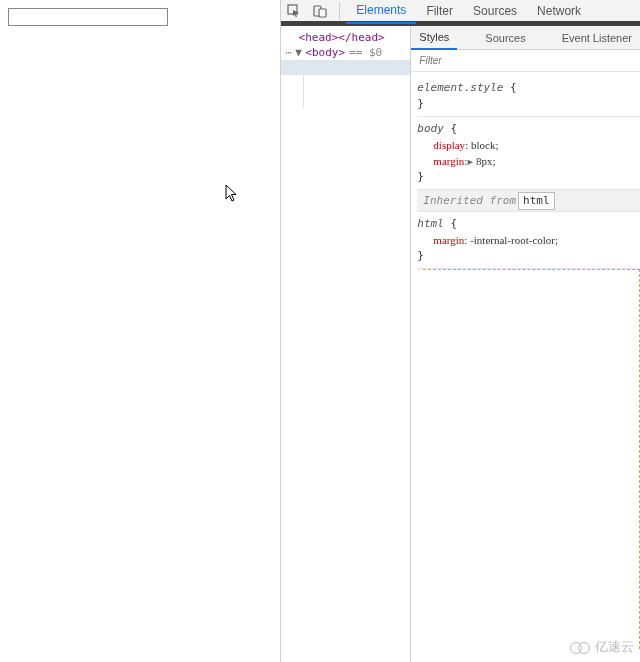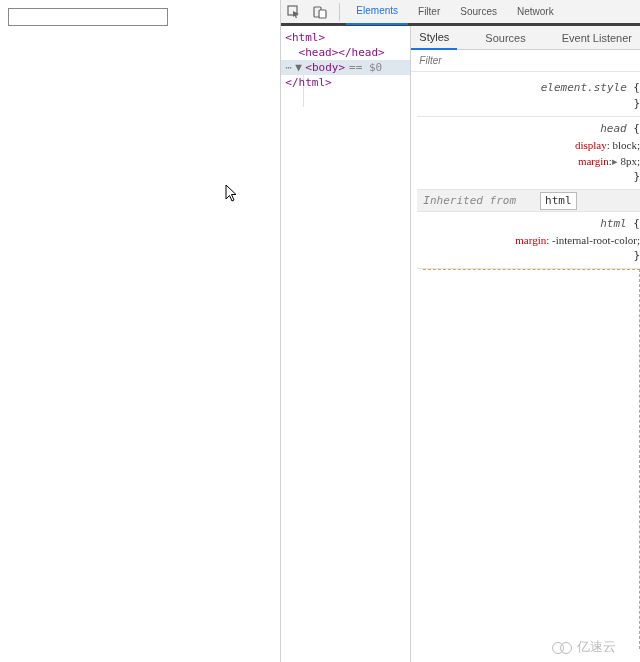--- a/index.html
+++ b/index.html
@@ -37,23 +37,23 @@
     left:225px;
     top:184px;
     pointer-events:none;
   }
   
   .devtools { flex:1; display:flex; flex-direction:column; background:#fff; }
   .toolbar {
     display:flex;
     align-items:center;
     height:26px;
-    border-bottom:3px solid #404040;
+    border-bottom:5px solid #404040;
     background:#f3f3f3;
-    font-size:10px;
+    font-size:12px;
     color:#555;
   }
   .tb-icon {
     width:26px; height:26px;
     display:flex; align-items:center; justify-content:center;
     cursor:pointer;
   }
   .tb-sep { width:1px; height:18px; background:#ccc; margin:0 6px; }
   .tab {
     padding:0 10px;
@@ -126,55 +126,55 @@
     color:#999; background:transparent; font-style:italic;
   }
   .css-content {
     font-family: Menlo, Consolas, monospace;
     font-size:11px;
     line-height:16px;
     padding:4px 0 4px 6px;
     flex:1;
     overflow:hidden;
   }
-  .css-block { border-bottom:1px solid #e5e5e5; padding:4px 0;text-align:right; }
+  .css-block { border-bottom:1px solid #e5e5e5; padding:4px 0; }
   .sel { font-style:italic; color:#555; }
   .prop { padding-left:16px;font-family:Liberation Serif, serif; }
   .pname { color:#c80000; }
   .pval { color:#333; }
   .tri { color:#6e6e6e; margin-right:3px; }
   .inherited-bar {
     background:#f1f1f1;
     color:#888;
     font-style:italic;
     height:22px;
     display:flex; align-items:center;
     padding:0 6px;
-    gap:24px;
+    gap:2px;
     border-bottom:1px solid #e5e5e5;
   }
   .inherited-bar .chip {
     font-style:normal;
     font-family: Menlo, Consolas, monospace;
     border:1px solid #bbb;
     padding:0 4px;
     background:#fff;
     color:#333;
     font-size:11px;
   }
   .box-model-area {
     border-top:1px dashed #d4a255;
     border-right:1px dashed #d4a255;
     height:380px;
     margin-left:6px;
   }
   
   .watermark {
     position:absolute;
-    right:24px; bottom:6px;
+    right:6px; bottom:6px;
     font-size:13px;
     color:#bbb;
     display:flex; align-items:center; gap:3px;
     font-family: Arial, sans-serif;
     pointer-events:none;
   }
   .watermark .logo {
     width:22px; height:14px; position:relative;
   }
   .watermark .logo::before, .watermark .logo::after {
@@ -215,42 +215,40 @@
       <div class="tab">Filter</div>
       <div class="tab">Sources</div>
       <div class="tab">Network</div>
     </div>
 
     <div class="devtools-body">
 
       <div class="dom-tree">
         <div class="dom-selected-row"></div>
         <div class="guide g1"></div>
-        <div class="dom-line"><span class="tag">&lt;html&gt;</span></div>
         <div class="dom-line">  <span class="tag">&lt;head&gt;&lt;/head&gt;</span></div>
         <div class="dom-line"><span class="ellipsis-handle">⋯</span><span class="expand-tri">▼</span><span class="tag">&lt;body&gt;</span><span class="eq-dollar">== $0</span></div>
-        <div class="dom-line"><span class="tag">&lt;/html&gt;</span></div>
       </div>
 
       <div class="styles-pane">
         <div class="styles-tabs">
           <div class="stab active">Styles</div>
           <div class="stab">Sources</div>
           <div class="stab">Event Listener</div>
         </div>
         <div class="filter-row">
           <input type="text" placeholder="Filter" style="">
         </div>
         <div class="css-content">
           <div class="css-block">
             <span class="sel">element.style</span><span> {</span><br>
             <span>}</span>
           </div>
           <div class="css-block">
-            <span class="sel">head</span><span> {</span><br>
+            <span class="sel">body</span><span> {</span><br>
             <div class="prop"><span class="pname">display</span><span>:</span> <span class="pval">block</span><span>;</span></div>
             <div class="prop"><span class="pname">margin</span><span>:</span><span class="tri">▸</span><span class="pval">8px</span><span>;</span></div>
             <span>}</span>
           </div>
           <div class="inherited-bar">
             <span>Inherited from</span>
             <span class="chip">html</span>
           </div>
           <div class="css-block">
             <span class="sel">html</span><span> {</span><br>

